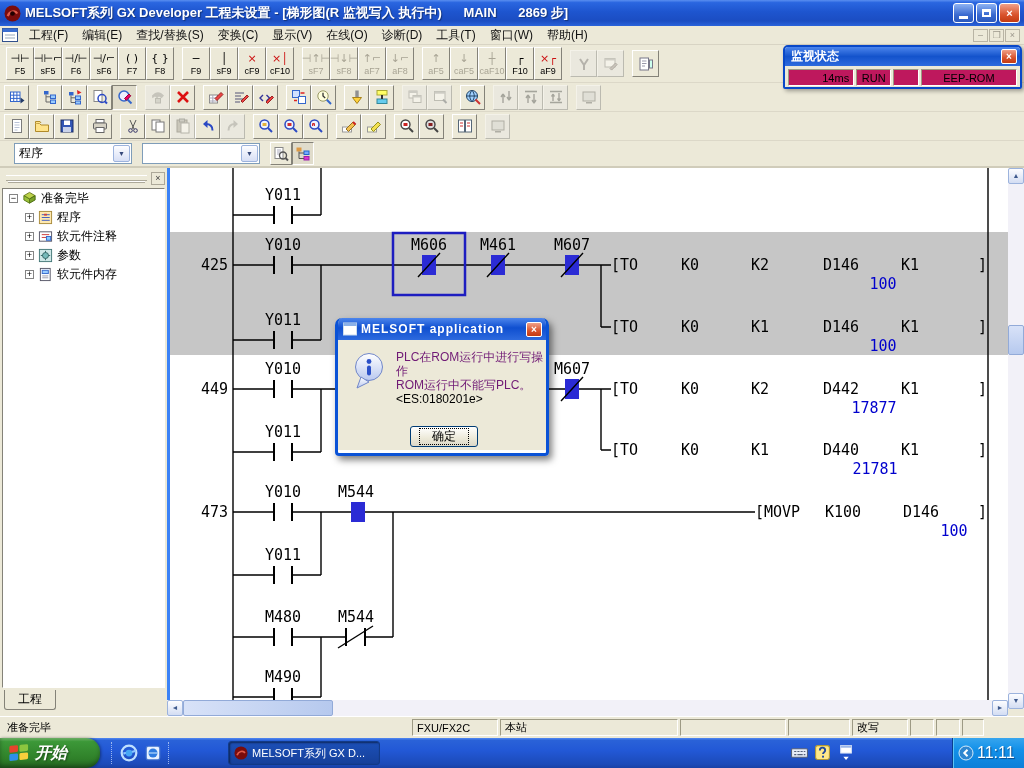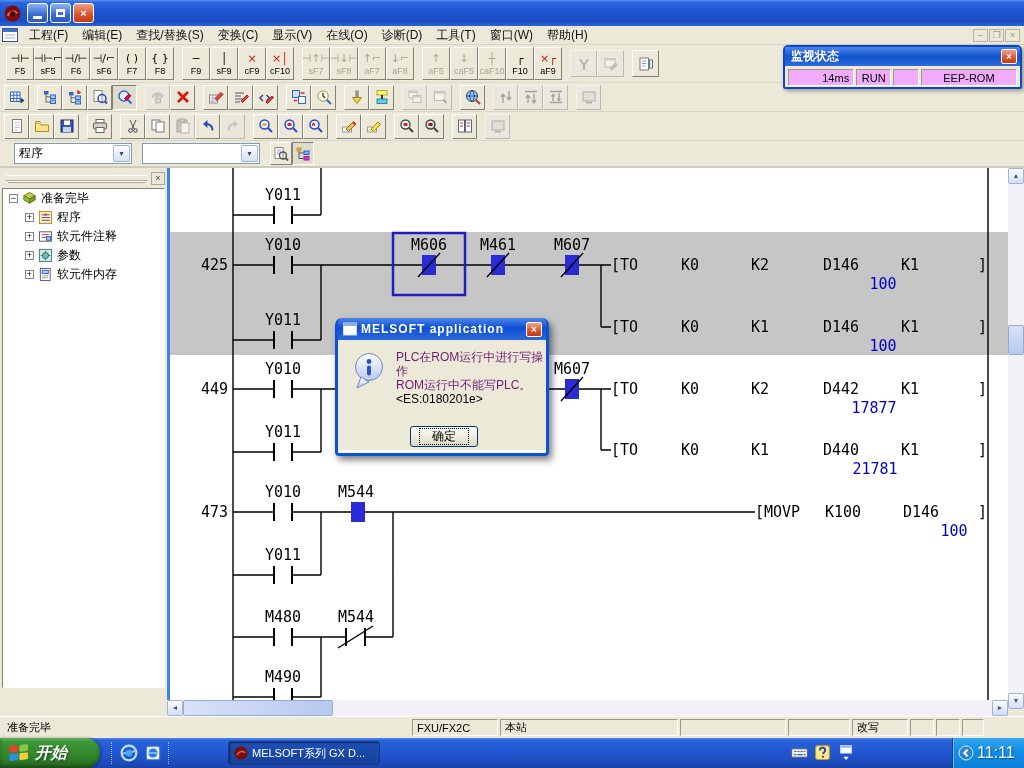--- a/index.html
+++ b/index.html
@@ -55,21 +55,21 @@
   
   #monwin { position:absolute; left:783px; top:45px; width:239px; height:44px; z-index:40;
     border:2px solid #0948c8; border-radius:5px 5px 2px 2px; overflow:hidden; box-shadow:2px 2px 4px rgba(0,0,0,.35); }
   #monwin .mtitle { height:19px; background:linear-gradient(180deg,#4c85ec,#1353cc 50%,#2d6ade);
     color:#fff; font-weight:bold; font-size:12px; display:flex; align-items:center; padding:0 3px 0 6px; }
   #monwin .mtitle span { flex:1; }
   .xbtn { width:16px; height:15px; border-radius:2px; border:1px solid #fff; color:#fff; font-size:10px;
     line-height:13px; text-align:center; background:linear-gradient(180deg,#f0a088,#d9532c 60%,#c33a12); font-weight:bold; }
   #monwin .mbody { height:23px; background:#ece9d8; display:flex; align-items:center; padding:0 3px; }
   .mcell { height:17px; border:1px solid; border-color:#9d9a84 #fff #fff #9d9a84; font-size:11px;
-    display:flex; align-items:center; padding:0 4px; margin-right:2px; background:#f0abfc; }
+    display:flex; align-items:center; padding:0 4px; margin-right:2px; background:#be185d; }
 
   
   #main { position:absolute; left:0; top:168px; width:1024px; height:548px; background:#ece9d8; }
   
   #panel { position:absolute; left:2px; top:2px; width:163px; height:544px; }
   #panel-head { height:16px; display:flex; align-items:center; }
   #panel-head .grip { flex:1; height:6px; border-top:1px solid #fff; border-bottom:1px solid #aca899;
     box-shadow:0 3px 0 -2px #fff, 0 4px 0 -2px #aca899; margin:0 4px; }
   #panel-head .pclose { width:14px; height:13px; border:1px solid #aca899; background:#ece9d8; color:#444;
     font-size:9px; line-height:11px; text-align:center; }
@@ -156,20 +156,21 @@
 <body>
 
 <div id="screen">
 
   <div id="titlebar">
     <svg class="ticon" viewBox="0 0 16 16">
       <circle cx="8" cy="8" r="7.5" fill="#7a0c0c"></circle>
       <path d="M3.5 10.5c1.5-4.5 7-6 9-2.5" stroke="#e05a4a" stroke-width="2" fill="none"></path>
       <circle cx="8" cy="8" r="2.2" fill="#200"></circle>
     </svg>
+    <span class="ttext">MELSOFT系列 GX Developer 工程未设置 - [梯形图(R 监视写入 执行中)      MAIN      2869 步]</span>
     <div class="winbtn">
         <span class="minbar"></span>
       </div>
     <div class="winbtn">
         <span class="restbox"></span>
       </div>
     <div class="winbtn close">×</div>
   </div>
 
   <div id="menubar">
@@ -646,20 +647,23 @@
           <div class="trow" style="padding-left: 22px;">
             <span class="expbox">+</span>
             <svg viewBox="0 0 16 16" style="vertical-align: middle;">
               <rect x="2.5" y="1.5" width="10.5" height="13" fill="#fff" stroke="#556"></rect>
               <rect x="4.5" y="3.5" width="6.5" height="3.5" fill="#9cf" stroke="#36c"></rect>
               <path d="M4.5 9.5h6.5M4.5 11.5h6.5" stroke="#99a"></path>
             </svg>
             <span>软元件内存</span>
           </div>
         </div>
+      <div id="tabrow">
+        <div id="proj-tab">工程</div>
+      </div>
     </div>
 
     <div id="editor">
       <svg id="ladder" width="841" height="532" viewBox="0 0 841 532">
         <rect x="0" y="64" width="841" height="123" fill="#c6c6c6"></rect>
         <g>
           <path class="wire" d="M63,0V532 M818,0V532"></path>
         </g>
         <g>
           <path class="wire" d="M63,47H104 M122,47H151 M151,0V47

